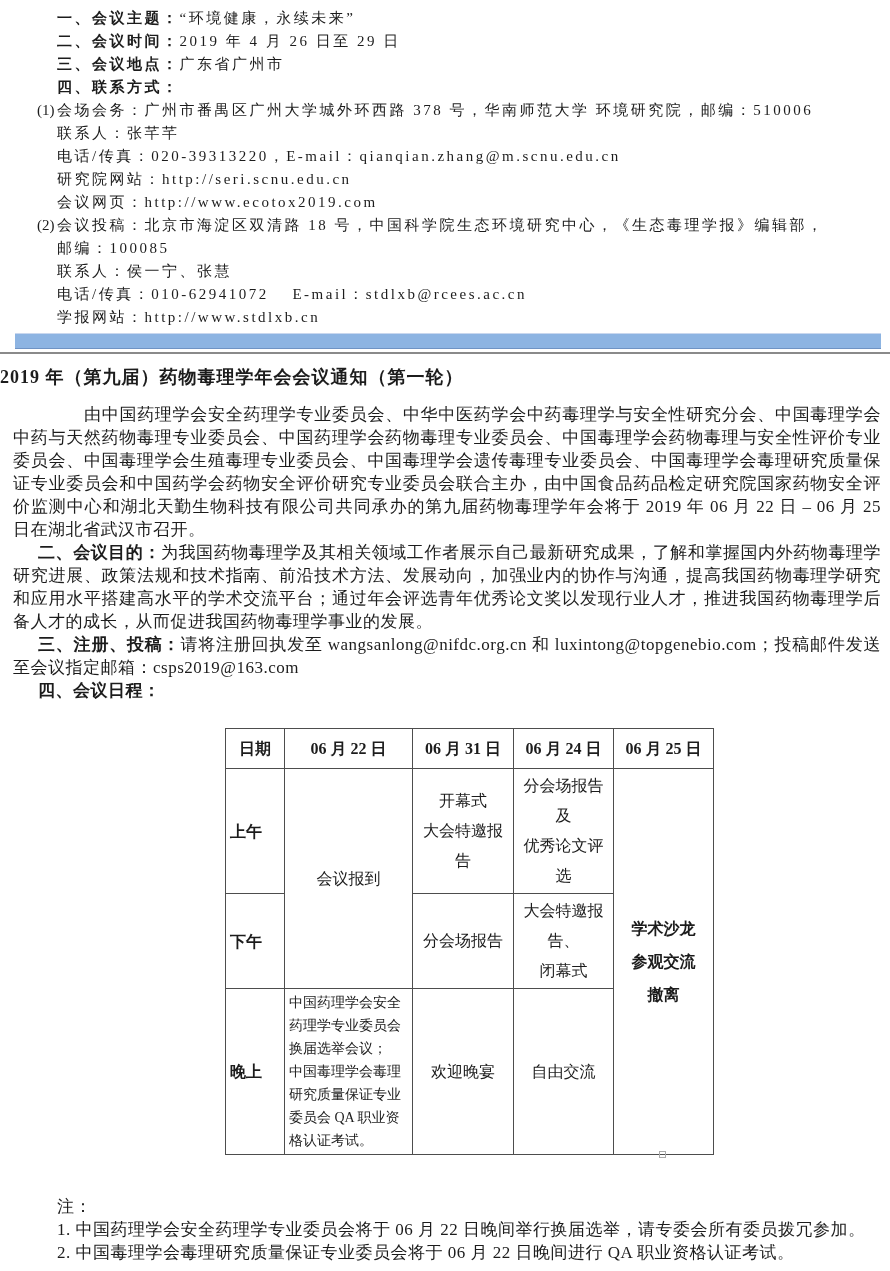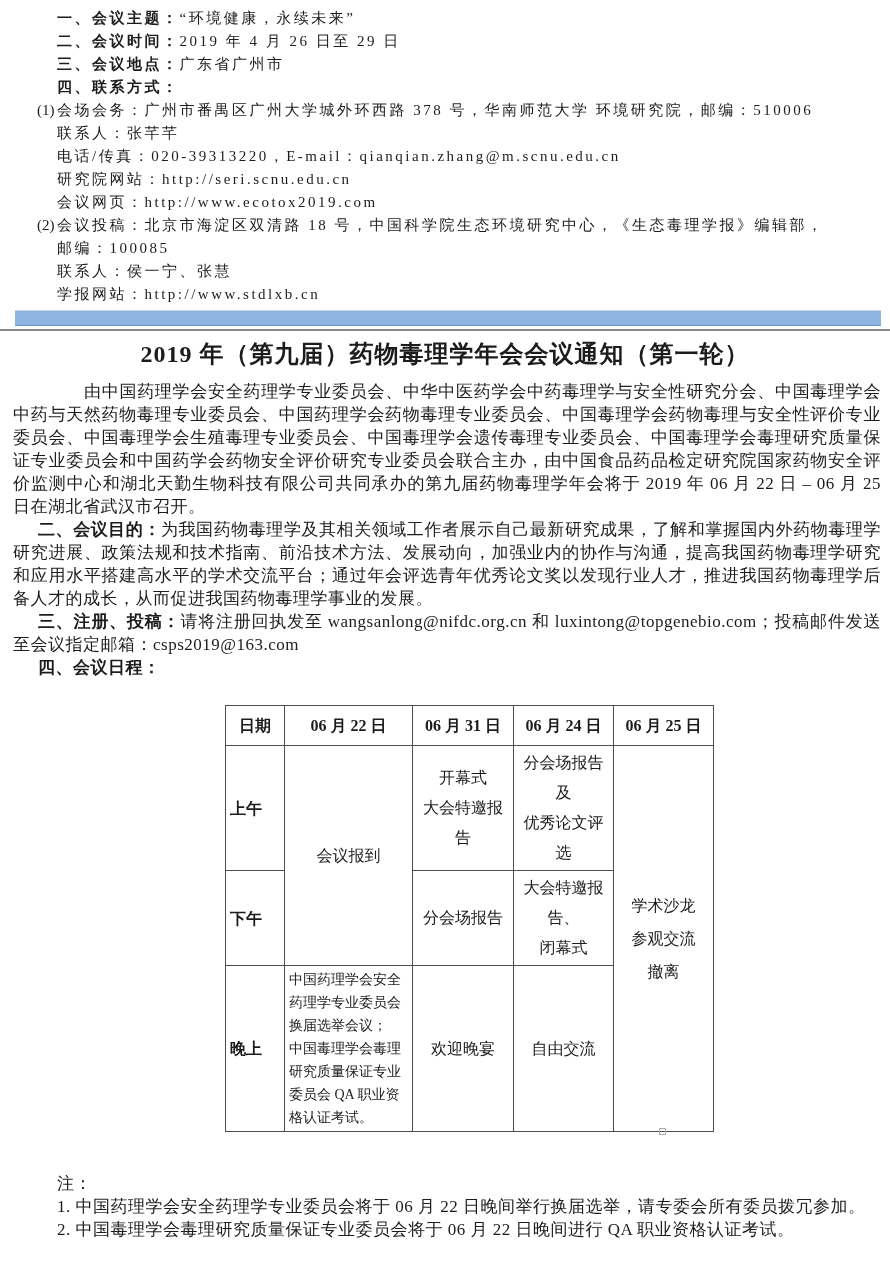--- a/index.html
+++ b/index.html
@@ -18,38 +18,38 @@
   .contact-first .num{position:absolute;left:-20px;top:0;letter-spacing:0;}
 
   
   .divider{margin-top:4px;}
   .divider-bar{height:14px;margin:0 9px 0 15px;background:#8db4e2;
     border-top:1px solid #c9d7ee;border-bottom:1px solid #6f93c4;}
   .divider-line{border-top:2px solid #8a8a8a;margin-top:3px;}
 
   
   .sec2{font-size:17px;line-height:23px;letter-spacing:0.5px;}
-  .title{font-size:24px;font-weight:bold;text-align:center;
+  .title{font-size:18px;font-weight:bold;text-align:left;
     margin:12px 0 14px 0;letter-spacing:1px;}
   .para{margin:0 9px 0 13px;text-align:justify;}
   .intro{text-indent:71px;}
   .h-line{text-indent:25px;}
   .b{font-weight:bold;}
 
   
   .table-wrap{position:relative;width:432px;margin:26px 0 0 225px;}
   table.sched{border-collapse:collapse;table-layout:fixed;width:489px;
     font-size:16px;letter-spacing:0;}
   .sched td,.sched th{border:1px solid #4d4d4d;vertical-align:middle;
     padding:2px 4px;overflow:hidden;}
   .sched th{font-weight:bold;text-align:center;}
   .rowlab{font-weight:bold;}
   .cell-left{text-align:center;white-space:pre-line;line-height:30px;padding-left:7px;}
   .cell-center{text-align:center;}
-  .cell-span25{text-align:center;white-space:pre-line;line-height:33px;}
+  .cell-span25{text-align:center;white-space:pre-line;line-height:33px;font-weight:bold;}
   .cell-evening-long{font-size:14px;line-height:23px;text-align:left;
     white-space:pre-line;padding:3px 5px;}
   .anchor-mark{position:absolute;right:-9px;bottom:-3px;width:5px;height:5px;
     border:1px solid #aaaaaa;}
 
   
   .notes{margin-top:40px;}
   .notes p{margin:0 9px 0 13px;text-align:justify;text-indent:44px;}
 </style>
 </head>
@@ -80,20 +80,21 @@
       <div class="s1-line">研究院网站：http://seri.scnu.edu.cn</div>
       <div class="s1-line">会议网页：http://www.ecotox2019.com</div>
     </div>
 
     <div>
       <div class="contact-first">
         <span class="num">(2)</span><span>会议投稿：北京市海淀区双清路 18 号，中国科学院生态环境研究中心，《生态毒理学报》编辑部，</span>
       </div>
       <div class="s1-line">邮编：100085</div>
       <div class="s1-line">联系人：侯一宁、张慧</div>
+      <div class="s1-line">电话/传真：010-62941072　 E-mail：stdlxb@rcees.ac.cn</div>
       <div class="s1-line">学报网站：http://www.stdlxb.cn</div>
     </div>
   </section>
 
   <div class="divider">
     <div class="divider-bar"></div>
     <div class="divider-line"></div>
   </div>
 
   <section class="sec2">

